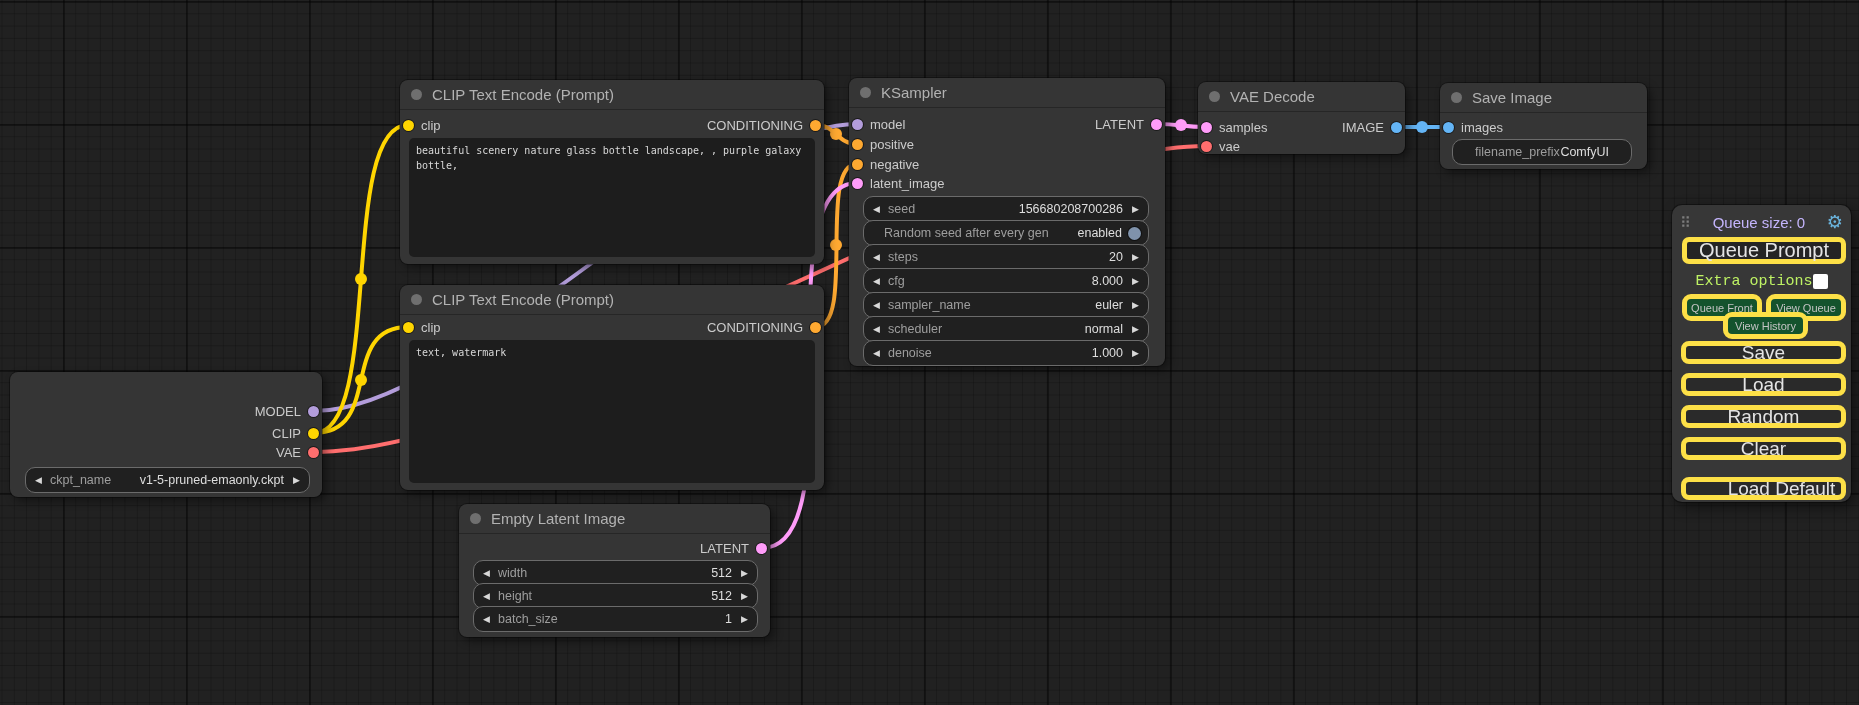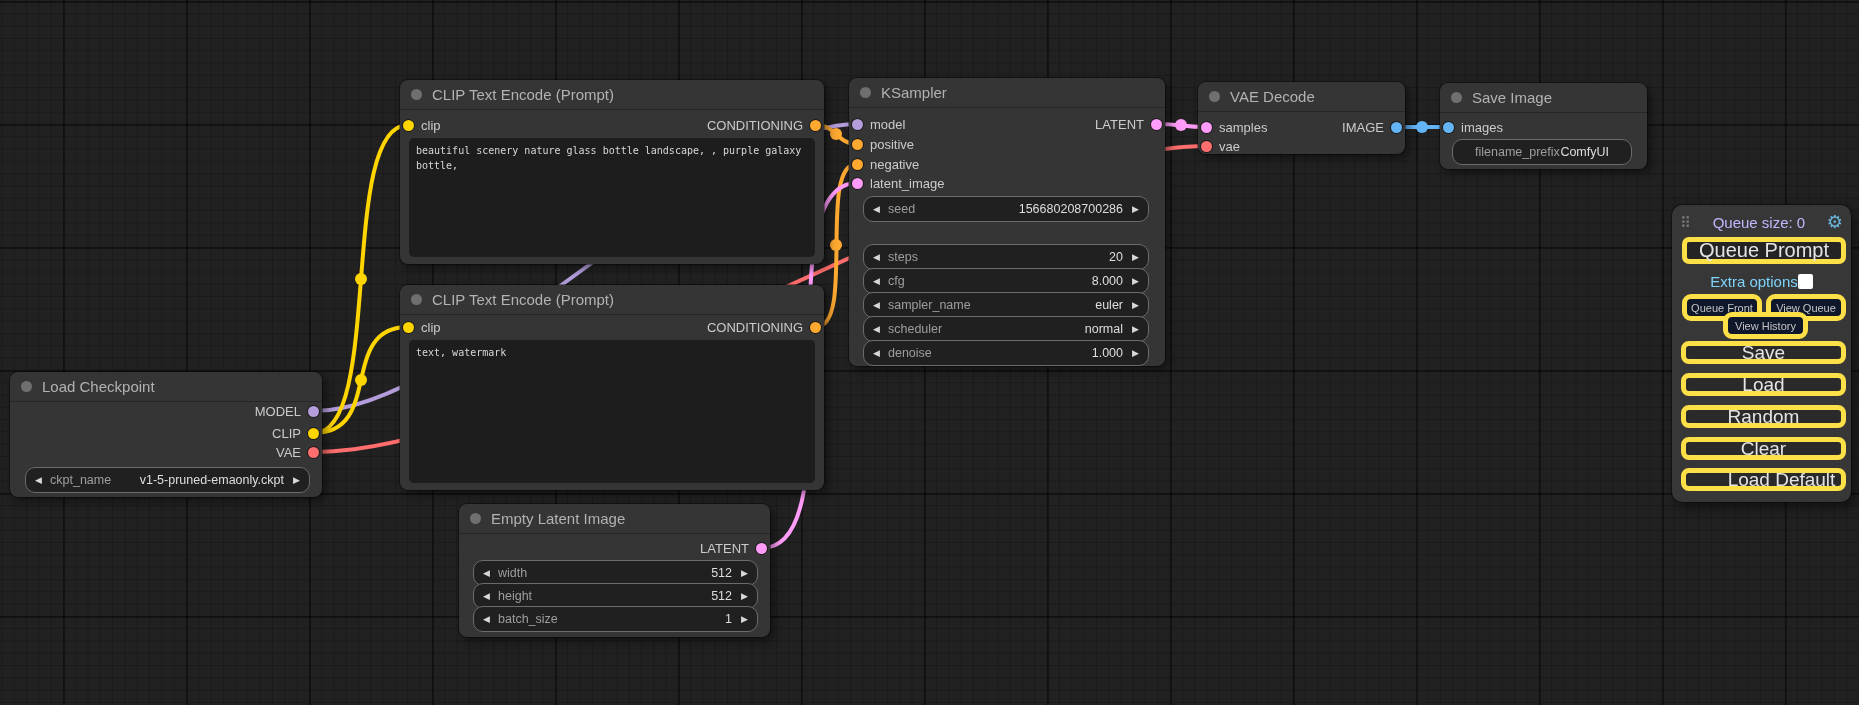--- a/index.html
+++ b/index.html
@@ -56,23 +56,23 @@
   }
   .qheader{position:absolute;left:8px;right:8px;top:7px;height:20px;display:flex;align-items:center;}
   .qhandle{font-size:15px;color:#7d7d7d;flex:0 0 auto;line-height:1;}
   .qsize{flex:1 1 auto;text-align:center;font-size:15px;color:#c4b5fd;}
   .qgear{flex:0 0 auto;font-size:18px;line-height:1;}
   .qbtn{
     position:absolute;background:#242424;border:5px solid #fde047;border-radius:7px;
     display:flex;align-items:center;justify-content:center;color:#e4e4e4;box-sizing:border-box;cursor:default;
   }
   .qprompt{left:10px;right:5px;top:32px;height:27px;font-size:20px;}
-  .qextra{position:absolute;left:0;right:0;top:66px;height:20px;display:flex;align-items:center;justify-content:center;gap:0;font-size:15px;color:#7dd3fc;}
+  .qextra{position:absolute;left:0;right:0;top:66px;height:20px;display:flex;align-items:center;justify-content:center;gap:0;font-size:15px;color:#bef264;font-family:Liberation Mono, monospace;}
   .qcheckbox{width:15px;height:15px;background:#ffffff;border-radius:2px;}
-  .qsmall{height:27px;font-size:11px;border-radius:9px;background:#0f172a;color:#c4c4c4;text-align:right;}
+  .qsmall{height:27px;font-size:11px;border-radius:9px;background:#14532d;color:#c4c4c4;text-align:right;}
   .qbig{left:9px;right:5px;height:23px;font-size:19px;border-radius:8px;background:#2a2a2a;}
 </style>
 </head>
 <body>
 
 <div class="canvas">
 
   <svg class="wires" width="1859" height="705">
     <path d="M314,411 C464,411 707,124 857,124" stroke="#b39ddb"></path>
     <path d="M314,433 C384,433 338,125 408,125" stroke="#ffd500"></path>
@@ -87,24 +87,20 @@
     <circle cx="361" cy="380" r="6" fill="#ffd500"></circle>
     <circle cx="836" cy="134" r="6" fill="#ffa931"></circle>
     <circle cx="836" cy="245" r="6" fill="#ffa931"></circle>
     <circle cx="809" cy="365" r="6" fill="#ff9cf9"></circle>
     <circle cx="760" cy="299" r="6" fill="#ff6e6e"></circle>
     <circle cx="1181" cy="125" r="6" fill="#ff9cf9"></circle>
     <circle cx="1422" cy="127" r="6" fill="#64b5f6"></circle>
   </svg>
 
   <div class="node" style="left:10px;top:372px;width:312px;height:125px;">
-    <div class="node-title">
-      <span class="collapse-dot"></span>
-      <span>Load Checkpoint</span>
-    </div>
     <div class="port out" style="top:30px;">
       <span class="port-dot" style="background: rgb(179, 157, 219);"></span>
       <span>MODEL</span>
     </div>
     <div class="port out" style="top:52px;">
       <span class="port-dot" style="background: rgb(255, 213, 0);"></span>
       <span>CLIP</span>
     </div>
     <div class="port out" style="top:71px;">
       <span class="port-dot" style="background: rgb(255, 110, 110);"></span>
@@ -202,20 +198,25 @@
     </div>
     <div class="port out" style="top:37px;">
       <span class="port-dot" style="background: rgb(255, 156, 249);"></span>
       <span>LATENT</span>
     </div>
     <div class="widget" style="left:14px;right:16px;top:118px;">
       <span class="arrow">◀</span>
       <span class="w-label">seed</span>
       <span class="w-value">156680208700286</span>
       <span class="arrow">▶</span>
+    </div>
+    <div class="widget toggle" style="left:14px;right:16px;top:142px;">
+      <span class="w-label">Random seed after every gen</span>
+      <span class="w-value">enabled</span>
+      <span class="knob" style="background: rgb(127, 146, 171);"></span>
     </div>
     <div class="widget" style="left:14px;right:16px;top:166px;">
       <span class="arrow">◀</span>
       <span class="w-label">steps</span>
       <span class="w-value">20</span>
       <span class="arrow">▶</span>
     </div>
     <div class="widget" style="left:14px;right:16px;top:190px;">
       <span class="arrow">◀</span>
       <span class="w-label">cfg</span>
@@ -287,16 +288,16 @@
       <span>Extra options</span>
       <span class="qcheckbox"></span>
     </div>
     <div class="qbtn qsmall" style="left:10px;top:89px;width:80px;">Queue Front</div>
     <div class="qbtn qsmall" style="left:94px;top:89px;right:5px;">View Queue</div>
     <div class="qbtn qsmall" style="left:51px;top:107px;width:85px;">View History</div>
     <div class="qbtn qbig" style="top:136px;">Save</div>
     <div class="qbtn qbig" style="top:168px;">Load</div>
     <div class="qbtn qbig" style="top:200px;">Random</div>
     <div class="qbtn qbig" style="top:232px;">Clear</div>
-    <div class="qbtn qbig" style="top:263px;padding-left:36px;">Load Default</div>
+    <div class="qbtn qbig" style="top:272px;padding-left:36px;">Load Default</div>
   </div>
 
 </div>
 
 </body></html>

